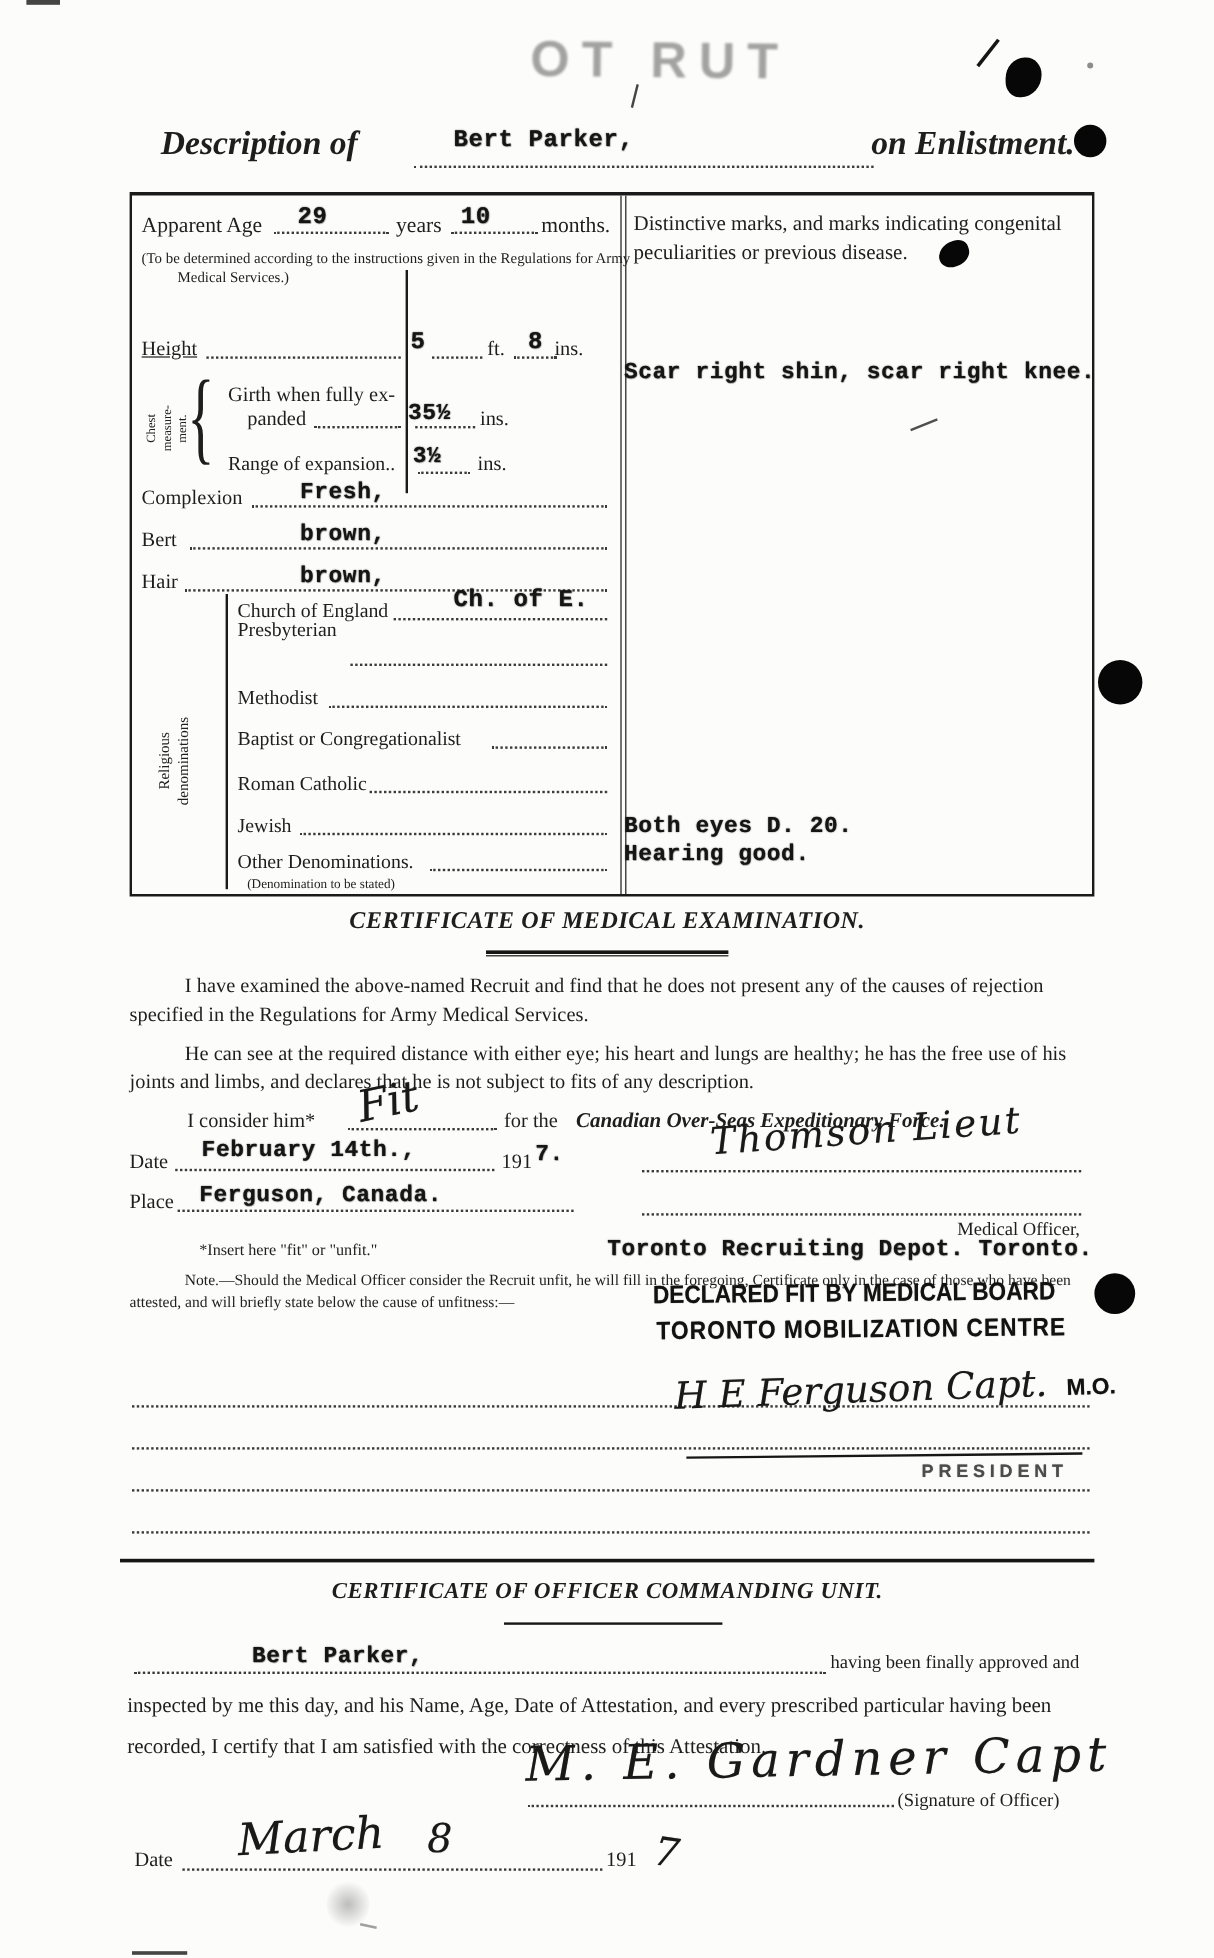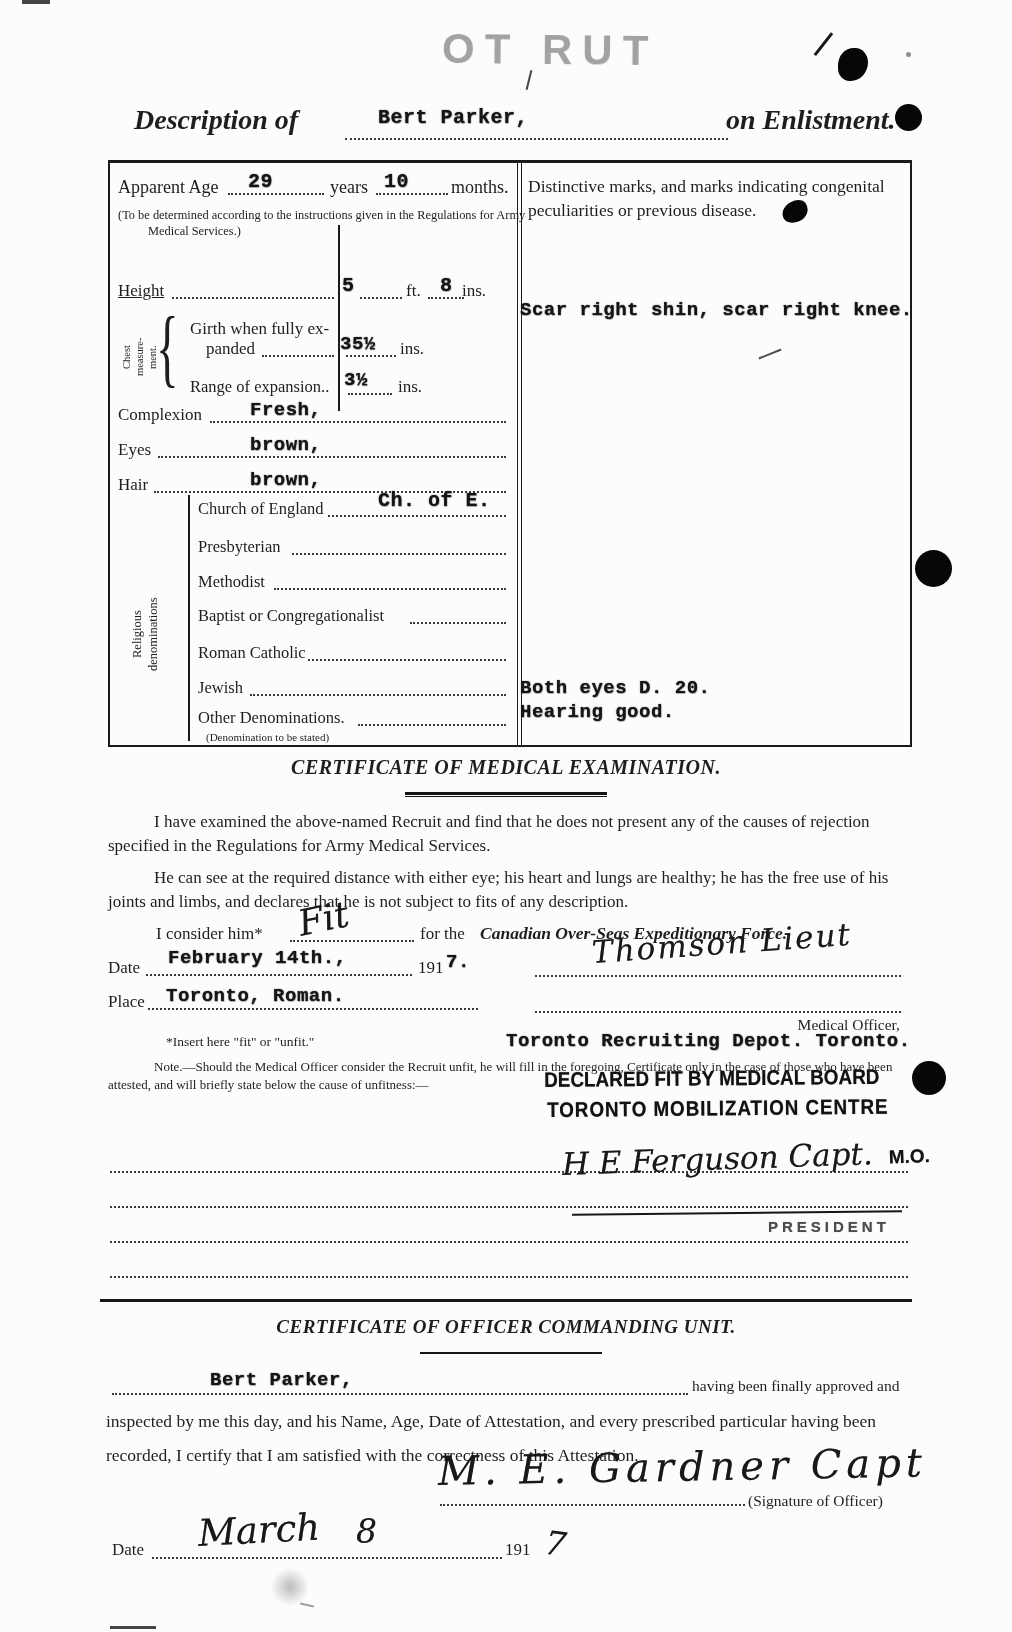--- a/index.html
+++ b/index.html
@@ -81,36 +81,36 @@
     <div class="dots" style="left:236px;top:192px;width:50px;"></div>
     <span class="abs" style="left:290px;top:176px;font-size:17px;">ins.</span>
     <span class="abs" style="left:80px;top:214px;font-size:16.5px;">Range of expansion..</span>
     <span class="abs typed" style="left:234px;top:206px;font-size:19px;">3½</span>
     <div class="dots" style="left:238px;top:230px;width:44px;"></div>
     <span class="abs" style="left:288px;top:214px;font-size:17px;">ins.</span>
 
     <span class="abs" style="left:8px;top:242px;font-size:17px;">Complexion</span>
     <div class="dots" style="left:100px;top:258px;width:296px;"></div>
     <span class="abs typed" style="left:140px;top:236px;font-size:19px;">Fresh,</span>
-    <span class="abs" style="left:8px;top:277px;font-size:17px;">Eyes</span>
+    <span class="abs" style="left:8px;top:277px;font-size:17px;">Bert</span>
     <div class="dots" style="left:48px;top:293px;width:348px;"></div>
     <span class="abs typed" style="left:140px;top:271px;font-size:19px;">brown,</span>
     <span class="abs" style="left:8px;top:312px;font-size:17px;">Hair</span>
     <div class="dots" style="left:44px;top:328px;width:352px;"></div>
     <span class="abs typed" style="left:140px;top:306px;font-size:19px;">brown,</span>
 
     <div class="vrule" style="left:78px;top:332px;width:1.5px;height:246px;"></div>
     <div class="abs vlabel" style="left:20px;top:366px;height:210px;width:46px;font-size:12.5px;">Religious
 denominations</div>
 
     <span class="abs" style="left:88px;top:336px;font-size:16.5px;">Church of England</span>
     <div class="dots" style="left:218px;top:352px;width:178px;"></div>
     <span class="abs typed" style="left:268px;top:326px;font-size:20px;">Ch. of E.</span>
 
-    <span class="abs" style="left:88px;top:374px;font-size:16.5px;">Presbyterian</span>
+    <span class="abs" style="left:88px;top:352px;font-size:16.5px;">Presbyterian</span>
     <div class="dots" style="left:182px;top:390px;width:214px;"></div>
 
     <span class="abs" style="left:88px;top:409px;font-size:16.5px;">Methodist</span>
     <div class="dots" style="left:164px;top:425px;width:232px;"></div>
 
     <span class="abs" style="left:88px;top:443px;font-size:16.5px;">Baptist or Congregationalist</span>
     <div class="dots" style="left:300px;top:459px;width:96px;"></div>
 
     <span class="abs" style="left:88px;top:480px;font-size:16.5px;">Roman Catholic</span>
     <div class="dots" style="left:198px;top:496px;width:198px;"></div>
@@ -146,21 +146,21 @@
 
   <span class="abs" style="left:108px;top:958px;font-size:17px;">Date</span>
   <div class="dots" style="left:146px;top:974px;width:266px;"></div>
   <span class="abs typed" style="left:168px;top:947px;font-size:19px;">February 14th.,</span>
   <span class="abs" style="left:418px;top:958px;font-size:17px;">191</span>
   <span class="abs typed" style="left:446px;top:951px;font-size:19px;">7.</span>
   <div class="dotline" style="left:535px;top:975px;width:366px;"></div>
 
   <span class="abs" style="left:108px;top:992px;font-size:17px;">Place</span>
   <div class="dots" style="left:148px;top:1008px;width:330px;"></div>
-  <span class="abs typed" style="left:166px;top:985px;font-size:19px;">Toronto, Roman.</span>
+  <span class="abs typed" style="left:166px;top:985px;font-size:19px;">Ferguson, Canada.</span>
   <div class="dotline" style="left:535px;top:1011px;width:366px;"></div>
 
   <span class="abs hand" style="left:592px;top:934px;font-size:31px;letter-spacing:2px;transform:rotate(-4deg);transform-origin:left;">Thomson Lieut</span>
   <div class="abs" style="left:735px;top:1016px;width:165px;text-align:right;font-size:15.5px;">Medical Officer,</div>
   <span class="abs typed" style="left:506px;top:1030px;font-size:19px;">Toronto Recruiting Depot. Toronto.</span>
 
   <span class="abs" style="left:166px;top:1034px;font-size:13.5px;">*Insert here "fit" or "unfit."</span>
   <div class="abs" style="left:108px;top:1058px;width:806px;font-size:13px;line-height:1.38;text-indent:46px;">Note.—Should the Medical Officer consider the Recruit unfit, he will fill in the foregoing, Certificate only in the case of those who have been attested, and will briefly state below the cause of unfitness:—</div>
 
   <span class="abs stampy" style="left:544px;top:1068px;font-size:21px;transform:scaleX(.9) rotate(-.5deg);transform-origin:left top;">DECLARED FIT BY MEDICAL BOARD</span>

